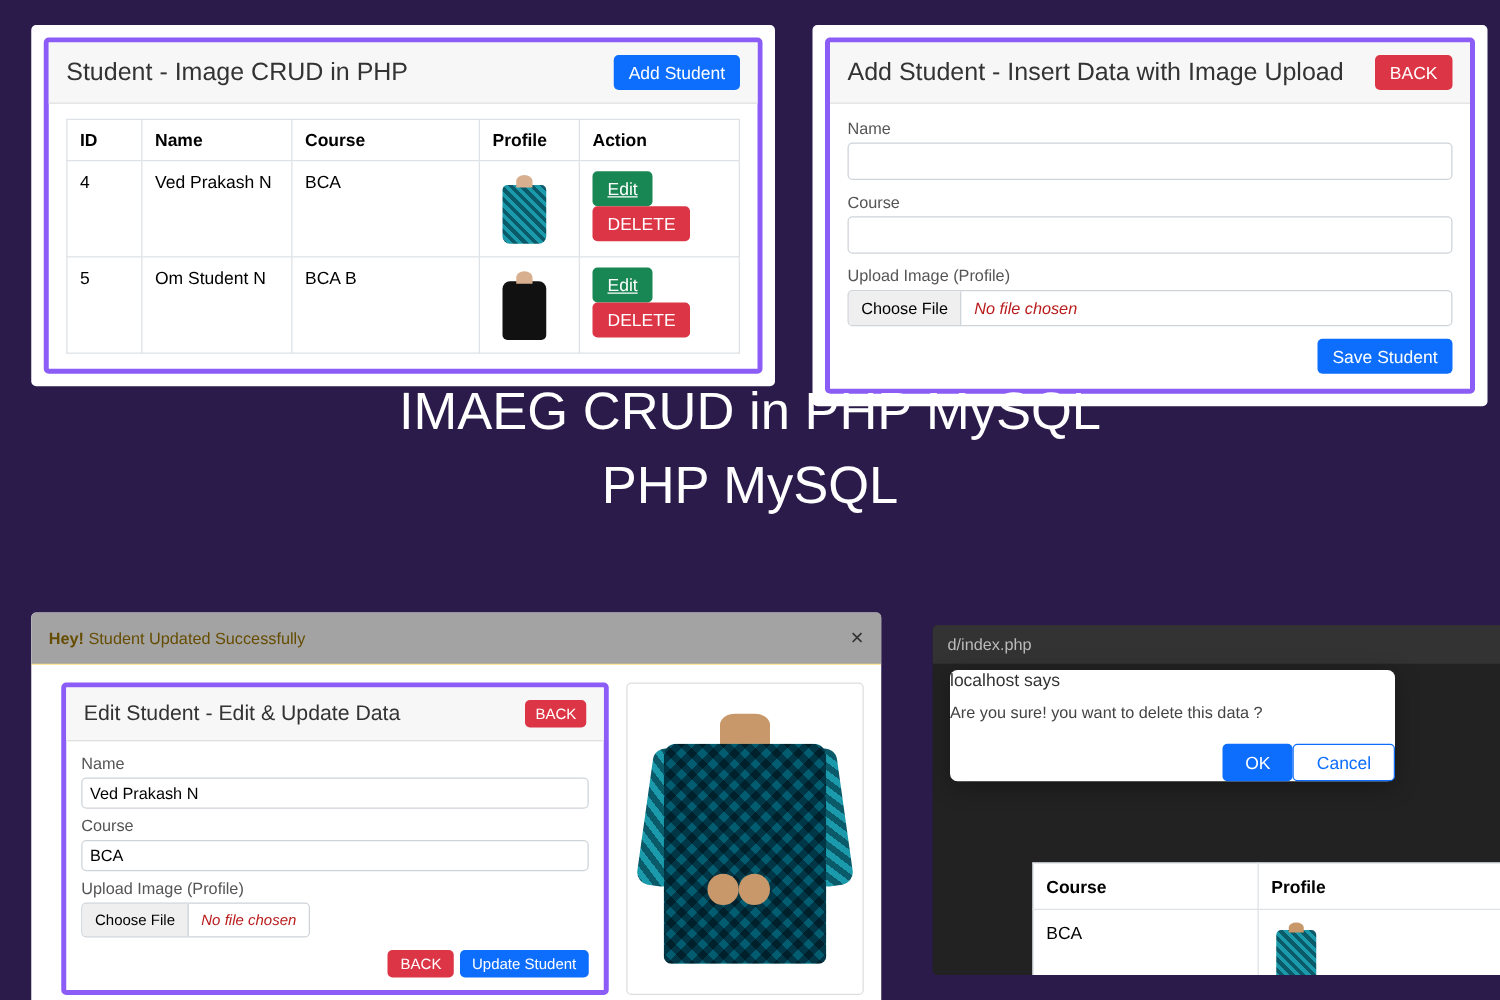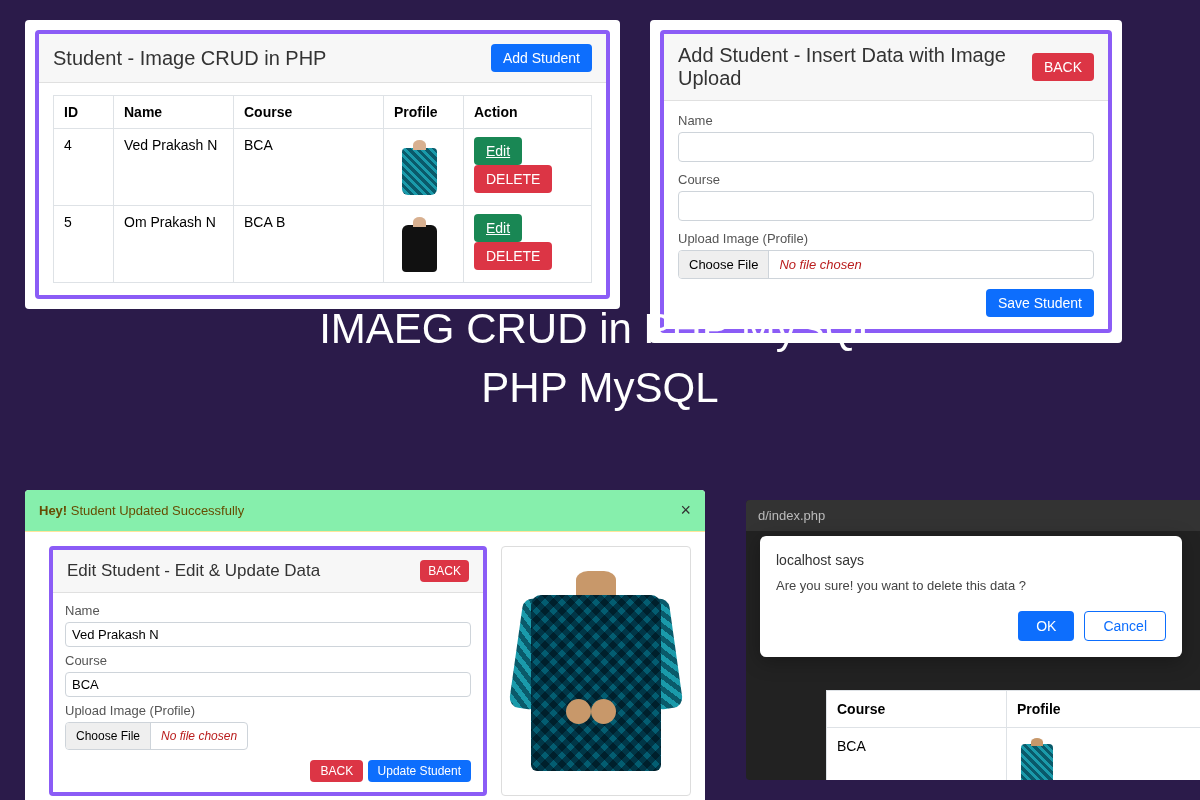--- a/index.html
+++ b/index.html
@@ -28,47 +28,47 @@
   #panel-list { position: absolute; top: 20px; left: 25px; width: 595px; padding: 10px; }
   .profile-img { width: 50px; height: 60px; display: flex; align-items: center; justify-content: center; }
   .shirt1 { width: 45px; height: 55px; position: relative; }
   .shirt1::before { content:''; position:absolute; inset:8px 5px 0 5px; background: repeating-linear-gradient(45deg,#0a5a6a 0 3px,#1a9aaa 3px 6px); border-radius: 4px 4px 6px 6px; }
   .shirt1::after { content:''; position:absolute; top:0; left:16px; width:13px; height:10px; background:#d8b090; border-radius:50% 50% 0 0; }
   .shirt2 { width: 45px; height: 55px; position: relative; }
   .shirt2::before { content:''; position:absolute; top:8px; left:5px; right:5px; bottom:0; background:#111; border-radius: 6px 6px 4px 4px; }
   .shirt2::after { content:''; position:absolute; top:0; left:16px; width:13px; height:10px; background:#d8b090; border-radius:50% 50% 0 0; }
 
   
-  #panel-add { position: absolute; top: 20px; left: 650px; width: 472px; padding: 10px; }
+  #panel-add { position: absolute; top: 20px; left: 650px; width: 540px; padding: 10px; }
 
   
   #title-text { position: absolute; top: 300px; left: 0; right: 0; text-align: center; color: #fff; font-size: 42px; font-weight: 300; line-height: 1.4; }
 
   
   #panel-edit { position: absolute; top: 490px; left: 25px; width: 680px; background: #fff; border-radius: 4px; padding: 0; overflow: hidden; }
-  .alert { background: #86efac; color: #664d03; padding: 10px 14px; font-size: 13px; display: flex; justify-content: space-between; align-items: center; border-bottom: 1px solid #ffe69c; }
+  .alert { background: #a3a3a3; color: #664d03; padding: 10px 14px; font-size: 13px; display: flex; justify-content: space-between; align-items: center; border-bottom: 1px solid #ffe69c; }
   .alert .close { font-size: 18px; color: #333; cursor: pointer; }
   .edit-flex { display: flex; gap: 14px; padding: 14px; }
   .edit-left { flex: 1; padding-left: 10px; }
   .edit-right { width: 190px; border: 1px solid #ddd; border-radius: 4px; display: flex; align-items: center; justify-content: center; padding: 6px; }
   .big-shirt { width: 160px; height: 200px; position: relative; }
   .big-shirt .head { position:absolute; top:0; left:60px; width:40px; height:30px; background:#c8986a; border-radius: 30% 30% 20% 20%; }
   .big-shirt .body { position:absolute; top:24px; left:15px; right:15px; bottom:0; background: repeating-linear-gradient(45deg,#0a5a6a 0 6px,#1a9aaa 6px 12px),repeating-linear-gradient(-45deg,#0a5a6a 0 6px,#1a9aaa 6px 12px); background-blend-mode: multiply; border-radius: 10px 10px 6px 6px; }
   .big-shirt .arm-l { position:absolute; top:28px; left:0; width:30px; height:110px; background: repeating-linear-gradient(45deg,#0a5a6a 0 5px,#1a9aaa 5px 10px); border-radius: 10px; transform: rotate(8deg); }
   .big-shirt .arm-r { position:absolute; top:28px; right:0; width:30px; height:110px; background: repeating-linear-gradient(45deg,#0a5a6a 0 5px,#1a9aaa 5px 10px); border-radius: 10px; transform: rotate(-8deg); }
   .big-shirt .hand-l { position:absolute; top:128px; left:50px; width:25px; height:25px; background:#c8986a; border-radius:50%; }
   .big-shirt .hand-r { position:absolute; top:128px; left:75px; width:25px; height:25px; background:#c8986a; border-radius:50%; }
 
   
   #panel-confirm { position: absolute; top: 500px; left: 746px; width: 460px; height: 280px; background: #222; border-radius: 4px; overflow: hidden; }
   .url-bar { background: #333; color: #bbb; padding: 8px 12px; font-size: 13px; }
-  .conf-dialog { position: absolute; top: 36px; left: 14px; width: 422px; background: #fff; border-radius: 6px; box-shadow: 0 4px 20px rgba(0,0,0,0.3); padding: 16px; }
+  .conf-dialog { position: absolute; top: 36px; left: 14px; width: 356px; background: #fff; border-radius: 6px; box-shadow: 0 4px 20px rgba(0,0,0,0.3); }
   .conf-dialog .host { font-size: 14px; color: #333; margin-bottom: 10px; }
   .conf-dialog .msg { font-size: 13px; color: #444; margin-bottom: 18px; }
-  .conf-dialog .btns { text-align: right; display:flex; gap:10px; justify-content:flex-end; }
+  .conf-dialog .btns { text-align: right; display:flex; gap:0; justify-content:flex-end; }
   .conf-dialog .btn { padding: 6px 18px; }
   .bg-table { position: absolute; top: 190px; left: 80px; right: 0; background: #fff; }
   .bg-table th, .bg-table td { border: 1px solid #dee2e6; padding: 10px; font-size: 14px; }
   .mini-shirt { width: 40px; height: 48px; position: relative; }
   .mini-shirt::before { content:''; position:absolute; inset:6px 4px 0 4px; background: repeating-linear-gradient(45deg,#0a5a6a 0 3px,#1a9aaa 3px 6px); border-radius: 4px; }
   .mini-shirt::after { content:''; position:absolute; top:0; left:14px; width:12px; height:8px; background:#c8986a; border-radius:50% 50% 0 0; }
 </style>
 </head>
 <body>
 
@@ -97,21 +97,21 @@
                   <div class="shirt1"></div>
                 </div>
               </td>
           <td>
             <button class="btn btn-success">Edit</button>
             <button class="btn btn-danger">DELETE</button>
           </td>
         </tr>
         <tr>
           <td>5</td>
-          <td>Om Prakash N</td>
+          <td>Om Student N</td>
           <td>BCA B</td>
           <td>
                 <div class="profile-img">
                   <div class="shirt2"></div>
                 </div>
               </td>
           <td>
             <button class="btn btn-success">Edit</button>
             <button class="btn btn-danger">DELETE</button>
           </td>

